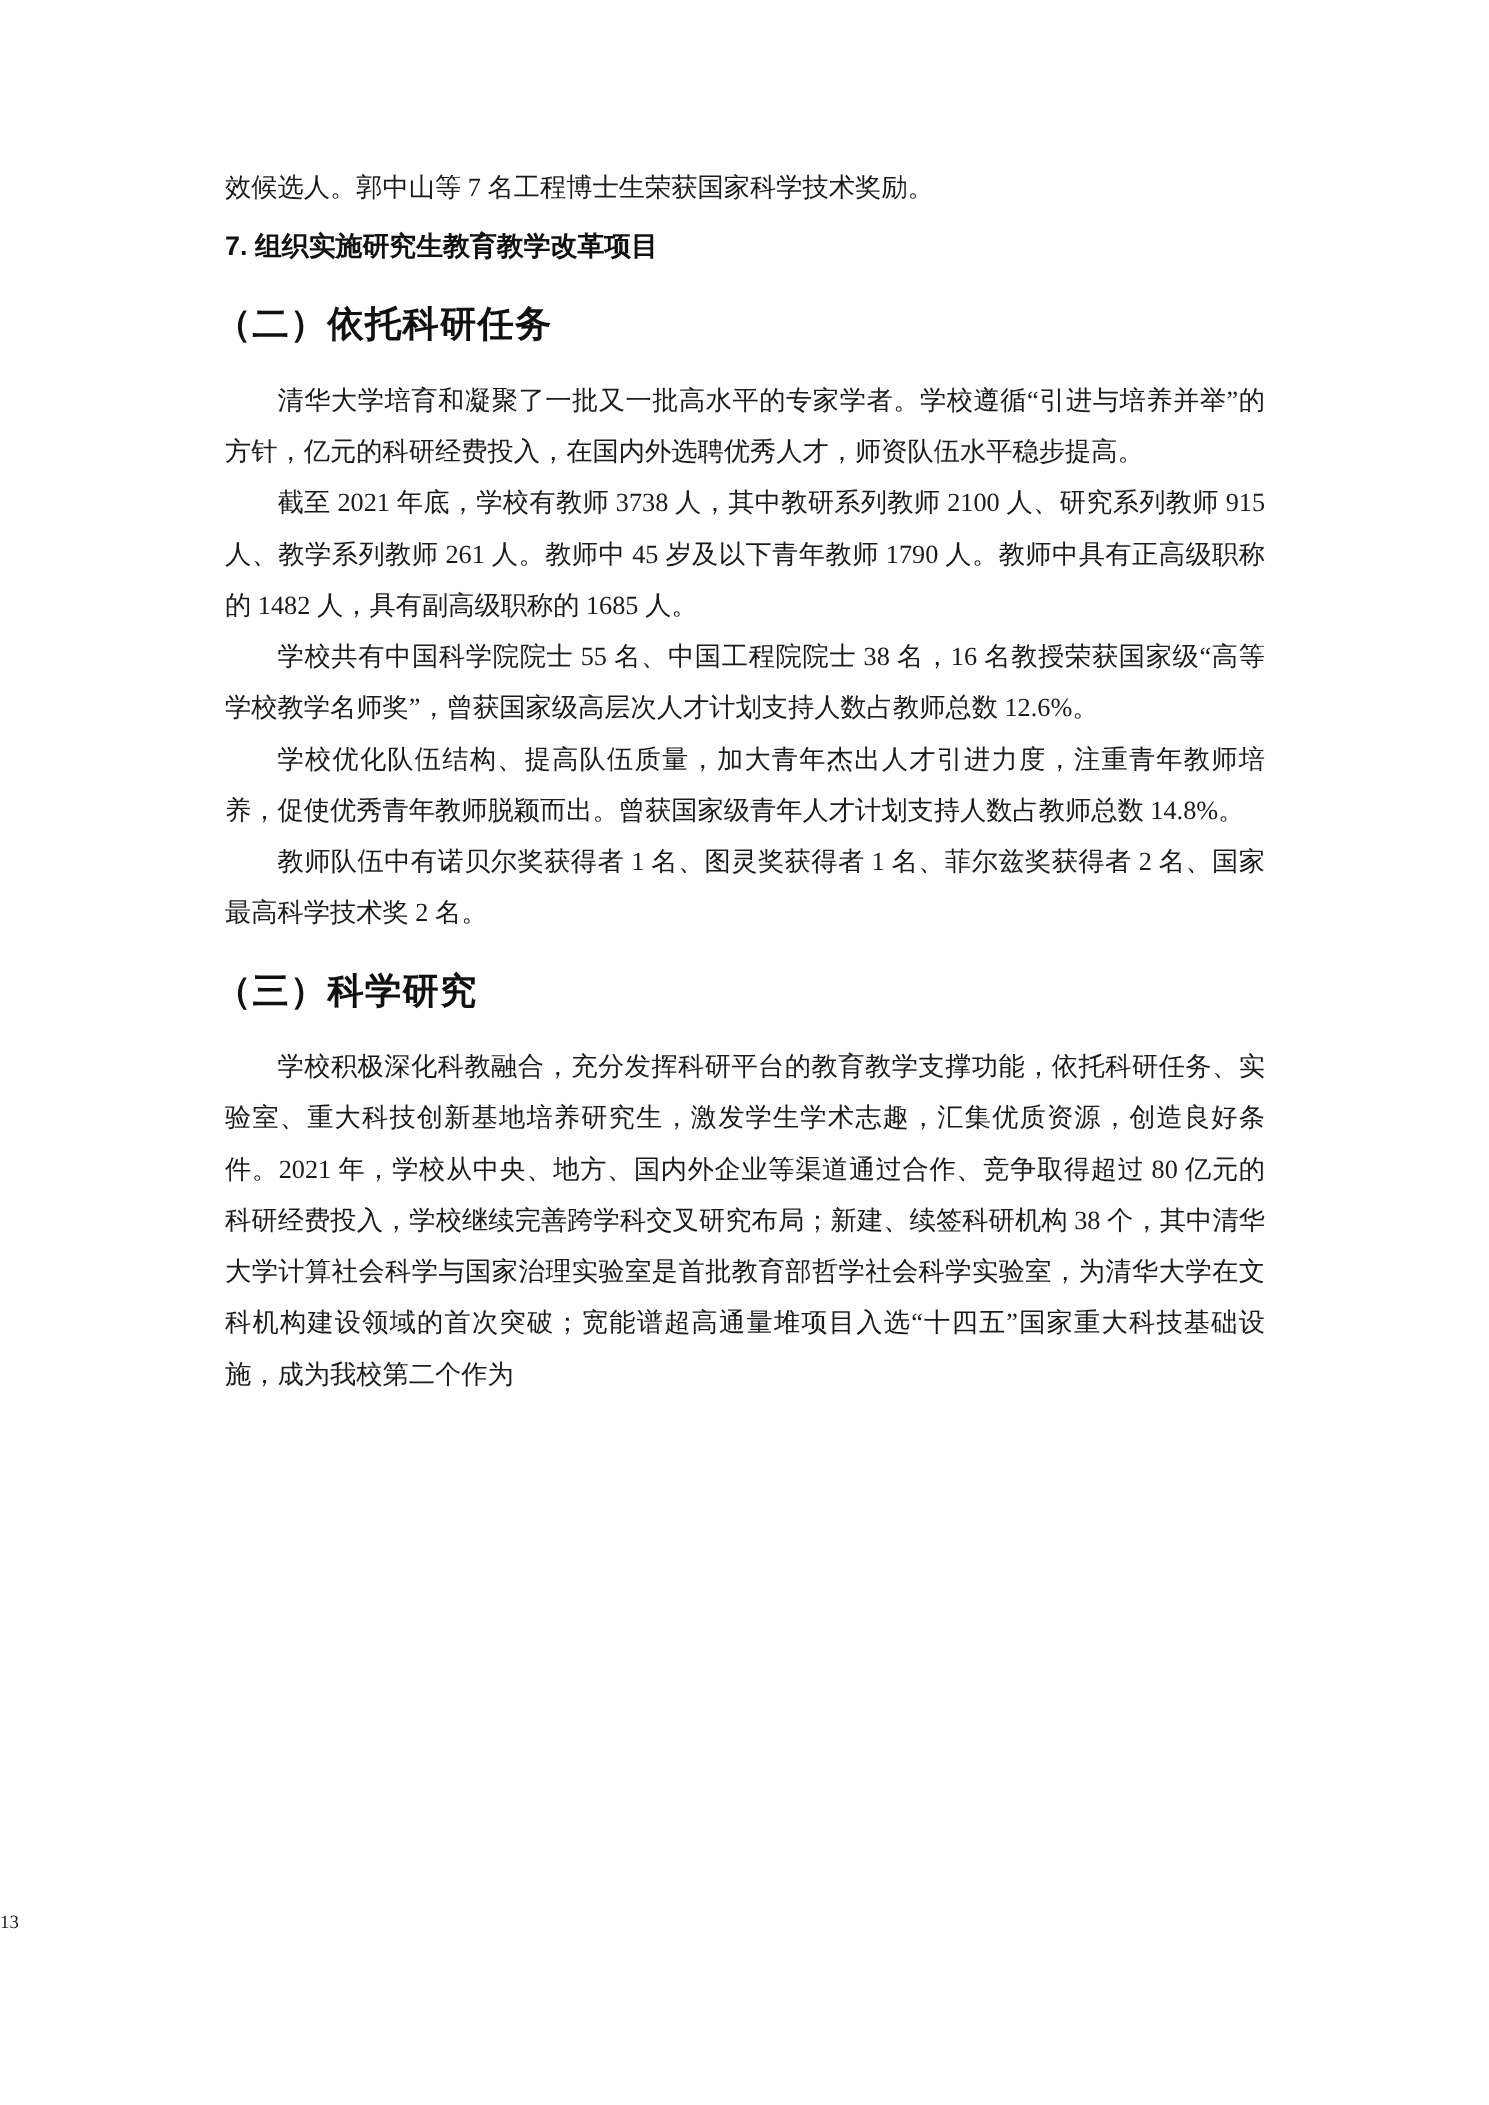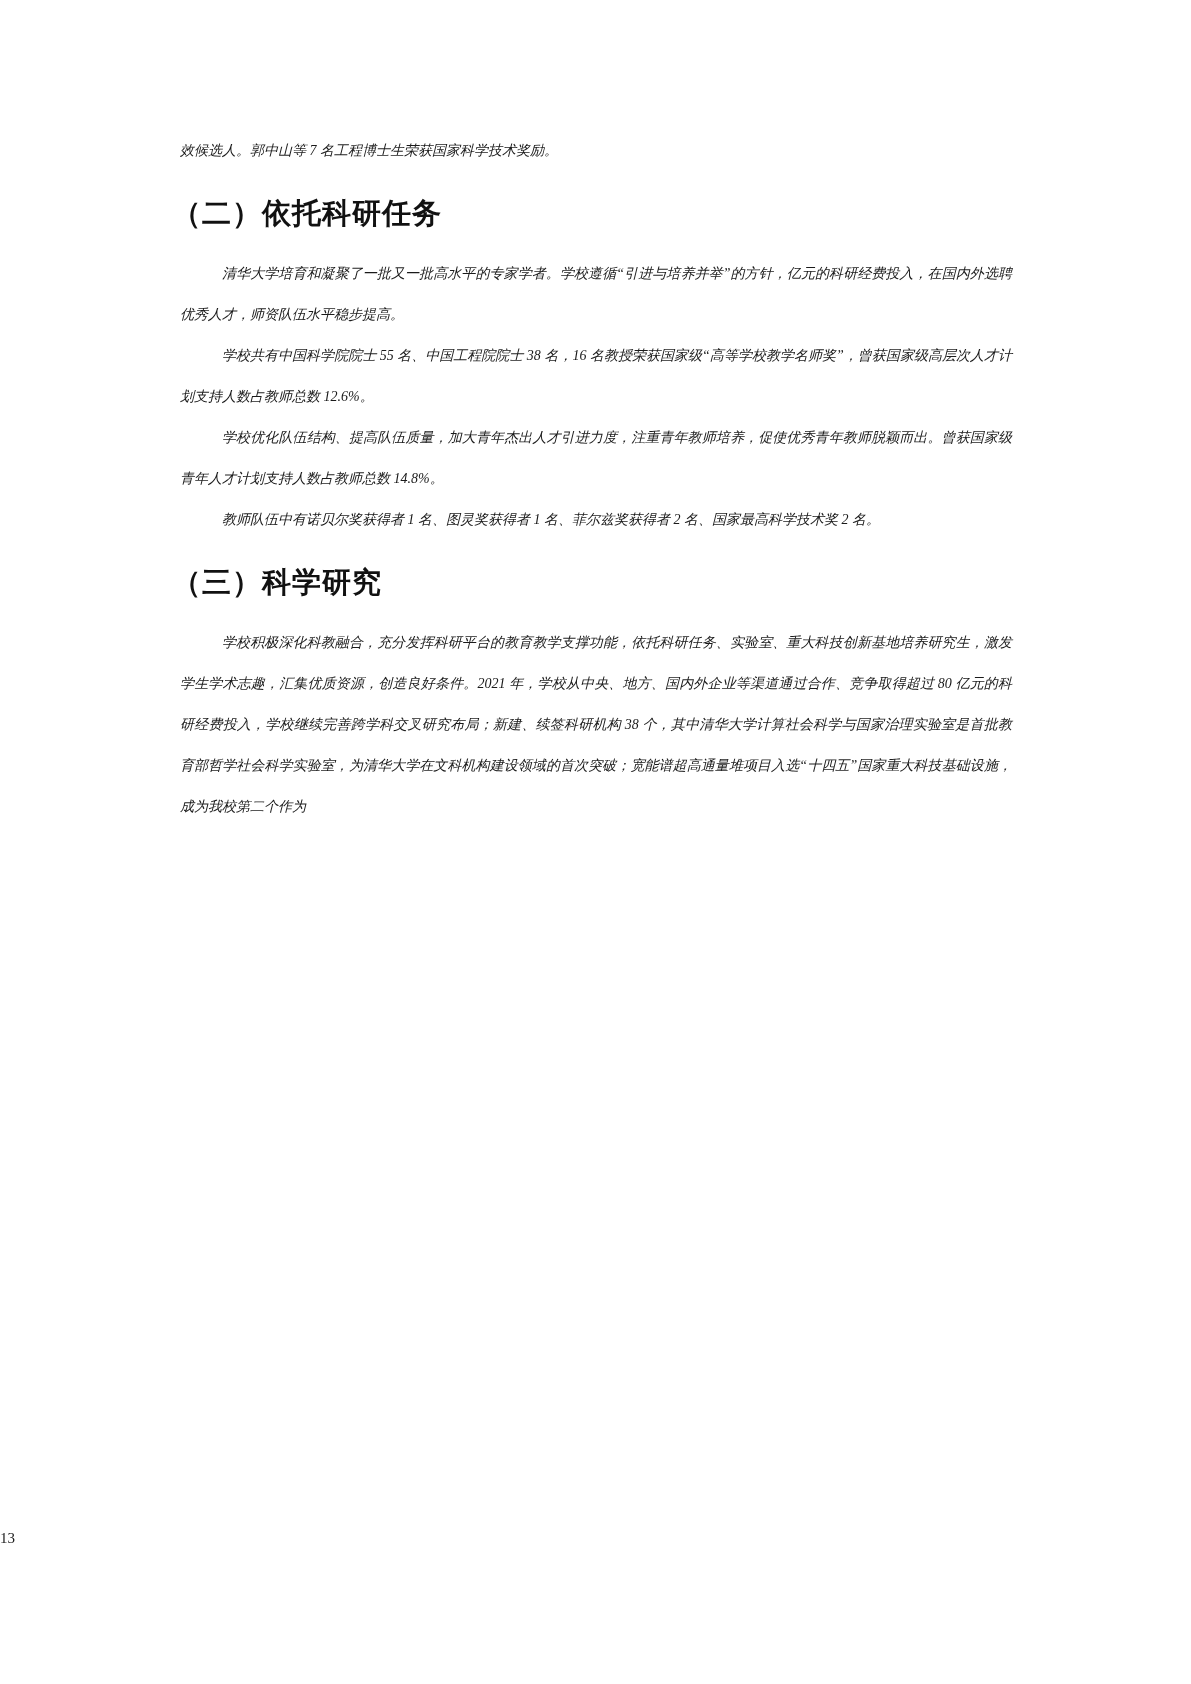--- a/index.html
+++ b/index.html
@@ -17,27 +17,26 @@
     font-family: "Liberation Serif", "DejaVu Serif", serif;
     color: #1a1a1a;
   }
   #doc-content {
     position: absolute;
     left: 180px;
     top: 130px;
     width: 832px;
   }
   .paragraph, .paragraph-flush {
-    font-size: 14px;
+    font-size: 21px;
     line-height: 41px;
     text-align: justify;
     text-justify: inter-ideograph;
     margin: 0;
     word-break: break-all;
-    font-style: italic;
   }
   .paragraph {
     text-indent: 42px;
   }
   .paragraph-flush {
     text-indent: 0;
   }
   .item-heading {
     font-family: "Liberation Sans", "DejaVu Sans", sans-serif;
     font-weight: 700;
@@ -67,22 +66,24 @@
     line-height: 20px;
     color: #1a1a1a;
   }
 </style>
 </head>
 <body>
 
 <div id="page">
   <div id="doc-content">
       <div class="paragraph-flush">效候选人。郭中山等 7 名工程博士生荣获国家科学技术奖励。</div>
+      <div class="item-heading">7. 组织实施研究生教育教学改革项目</div>
       <div class="section-heading">（二）依托科研任务</div>
       <div class="paragraph">清华大学培育和凝聚了一批又一批高水平的专家学者。学校遵循“引进与培养并举”的方针，亿元的科研经费投入，在国内外选聘优秀人才，师资队伍水平稳步提高。</div>
+      <div class="paragraph">截至 2021 年底，学校有教师 3738 人，其中教研系列教师 2100 人、研究系列教师 915 人、教学系列教师 261 人。教师中 45 岁及以下青年教师 1790 人。教师中具有正高级职称的 1482 人，具有副高级职称的 1685 人。</div>
       <div class="paragraph">学校共有中国科学院院士 55 名、中国工程院院士 38 名，16 名教授荣获国家级“高等学校教学名师奖”，曾获国家级高层次人才计划支持人数占教师总数 12.6%。</div>
       <div class="paragraph">学校优化队伍结构、提高队伍质量，加大青年杰出人才引进力度，注重青年教师培养，促使优秀青年教师脱颖而出。曾获国家级青年人才计划支持人数占教师总数 14.8%。</div>
       <div class="paragraph">教师队伍中有诺贝尔奖获得者 1 名、图灵奖获得者 1 名、菲尔兹奖获得者 2 名、国家最高科学技术奖 2 名。</div>
       <div class="section-heading">（三）科学研究</div>
       <div class="paragraph">学校积极深化科教融合，充分发挥科研平台的教育教学支撑功能，依托科研任务、实验室、重大科技创新基地培养研究生，激发学生学术志趣，汇集优质资源，创造良好条件。2021 年，学校从中央、地方、国内外企业等渠道通过合作、竞争取得超过 80 亿元的科研经费投入，学校继续完善跨学科交叉研究布局；新建、续签科研机构 38 个，其中清华大学计算社会科学与国家治理实验室是首批教育部哲学社会科学实验室，为清华大学在文科机构建设领域的首次突破；宽能谱超高通量堆项目入选“十四五”国家重大科技基础设施，成为我校第二个作为</div>
     </div>
   <div id="page-footer">
     <span>13</span>
   </div>
 </div>

